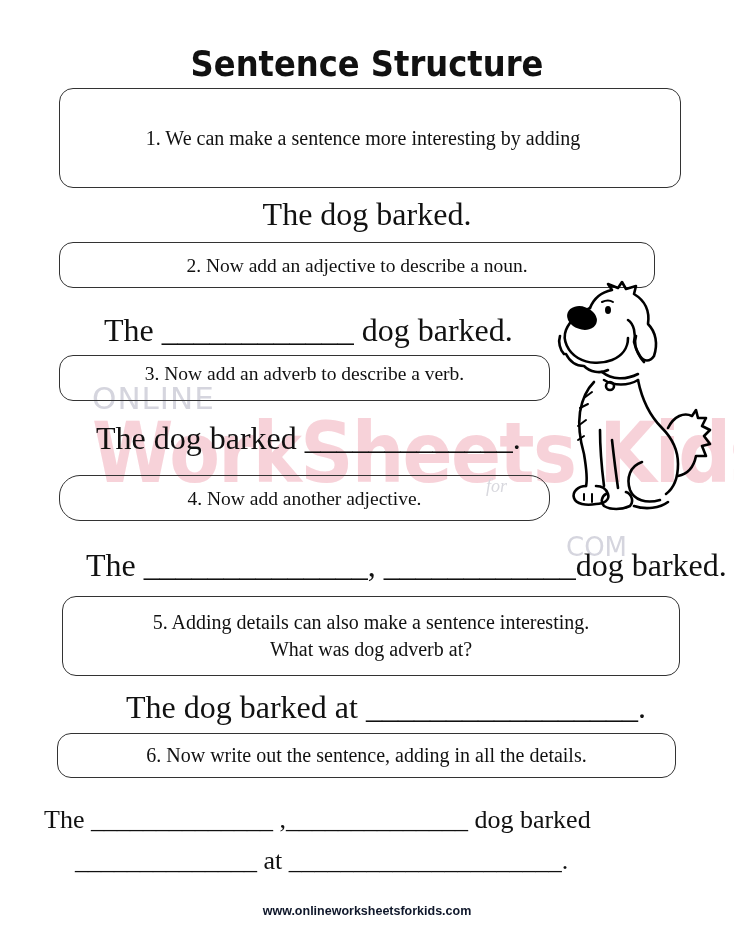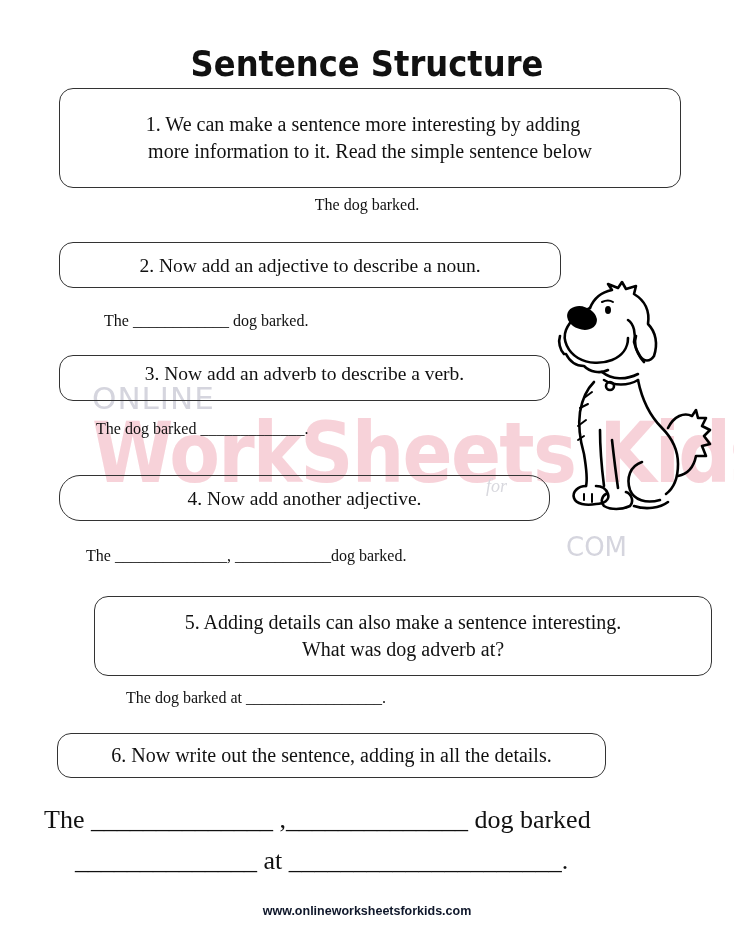--- a/index.html
+++ b/index.html
@@ -3,70 +3,69 @@
   <meta charset="utf-8">
   <style>
     html, body { margin:0; padding:0; }
     body { width:734px; height:950px; background:#ffffff; position:relative; overflow:hidden;
            font-family:"Liberation Serif", "DejaVu Serif", serif; color:#111; }
     .abs { position:absolute; }
     .title { left:0; width:734px; top:44px; text-align:center; font-family:"DejaVu Sans", sans-serif;
              font-weight:bold; font-size:35px; letter-spacing:0px; transform:scaleX(0.92); color:#111; }
     .box { border:1.3px solid #333; border-radius:14px; background:transparent; box-sizing:border-box;
            display:flex; align-items:center; justify-content:center; text-align:center; font-size:19.5px; line-height:25px; }
-    .sent { font-size:16px; white-space:pre; }
+    .sent { font-size:32px; white-space:pre; }
     .wm { font-family:"DejaVu Sans", sans-serif; }
     .footer { left:0; width:734px; top:904px; text-align:center; font-family:"Liberation Sans", sans-serif;
               font-weight:bold; font-size:12.5px; color:#0f172a; }
   </style>
 </head>
 <body>
 
 <div class="abs wm" style="left:0;top:0;width:734px;height:770px;">
   <div class="abs" style="left:92px;top:380px;font-size:31px;color:#d5d5de;letter-spacing:1px;">ONLINE</div>
   <div class="abs" style="left:92px;top:404px;font-size:84px;color:#f6cbd3;letter-spacing:-2px;font-weight:bold;transform:scaleX(0.88);transform-origin:left top;white-space:nowrap;opacity:0.85;">WorkSheets Kids</div>
   <div class="abs" style="left:486px;top:476px;font-size:18px;color:#d8d8de;font-family:'Liberation Serif',serif;font-style:italic;">for</div>
   <div class="abs" style="left:566px;top:532px;font-size:26px;color:#d5d5de;">COM</div>
 </div>
 
 <div class="abs title">Sentence Structure</div>
 
 <div class="abs box" style="left:59px;top:88px;width:622px;height:100px;flex-direction:column;font-size:20px;line-height:27px;">
   <div style="margin-left:-14px;">1. We can make a sentence more interesting by adding</div>
-  <div>more information to it. Read the simple sentence below</div>
 </div>
 
 <div class="abs sent" style="left:0;width:734px;text-align:center;top:196px;">The dog barked.</div>
 
-<div class="abs box" style="left:59px;top:242px;width:502px;height:46px;">
+<div class="abs box" style="left:59px;top:242px;width:596px;height:46px;">
   <div>2. Now add an adjective to describe a noun.</div>
 </div>
 
 <div class="abs sent" style="left:104px;top:312px;">The ____________ dog barked.</div>
 
 <div class="abs box" style="left:59px;top:355px;width:491px;height:46px;">
   <div style="margin-top:-10px;">3. Now add an adverb to describe a verb.</div>
 </div>
 
 <div class="abs sent" style="left:96px;top:420px;">The dog barked _____________.</div>
 
 <div class="abs box" style="left:59px;top:475px;width:491px;height:46px;border-radius:21px;">
   <div>4. Now add another adjective.</div>
 </div>
 
 <div class="abs sent" style="left:86px;top:547px;">The ______________, ____________dog barked.</div>
 
-<div class="abs box" style="left:62px;top:596px;width:618px;height:80px;flex-direction:column;font-size:20px;line-height:27px;margin-left:32px;">
+<div class="abs box" style="left:62px;top:596px;width:618px;height:80px;flex-direction:column;font-size:20px;line-height:27px;">
   <div>5. Adding details can also make a sentence interesting.</div>
   <div>What was dog adverb at?</div>
 </div>
 
 <div class="abs sent" style="left:126px;top:689px;">The dog barked at _________________.</div>
 
-<div class="abs box" style="left:57px;top:733px;width:549px;height:45px;font-size:20px;">
+<div class="abs box" style="left:57px;top:733px;width:619px;height:45px;font-size:20px;">
   <div>6. Now write out the sentence, adding in all the details.</div>
 </div>
 
 <div class="abs sent" style="left:44px;top:805px;font-size:26px;">The ______________ ,______________ dog barked</div>
 <div class="abs sent" style="left:75px;top:846px;font-size:26px;">______________ at _____________________.</div>
 
 <svg class="abs" width="175" height="240" viewBox="0 0 175 240" style="left:550px;top:280px;" fill="none" stroke="#000" stroke-width="2.6" stroke-linecap="round" stroke-linejoin="round">
 
   <path d="M40 28 C44 18 52 12 62 10 L58 4 L68 8 L72 2 L76 9 L86 6 L84 14 C94 20 100 30 98 44 C106 52 108 64 104 76 C100 82 94 82 90 76 C86 70 84 62 86 56"></path>
 

